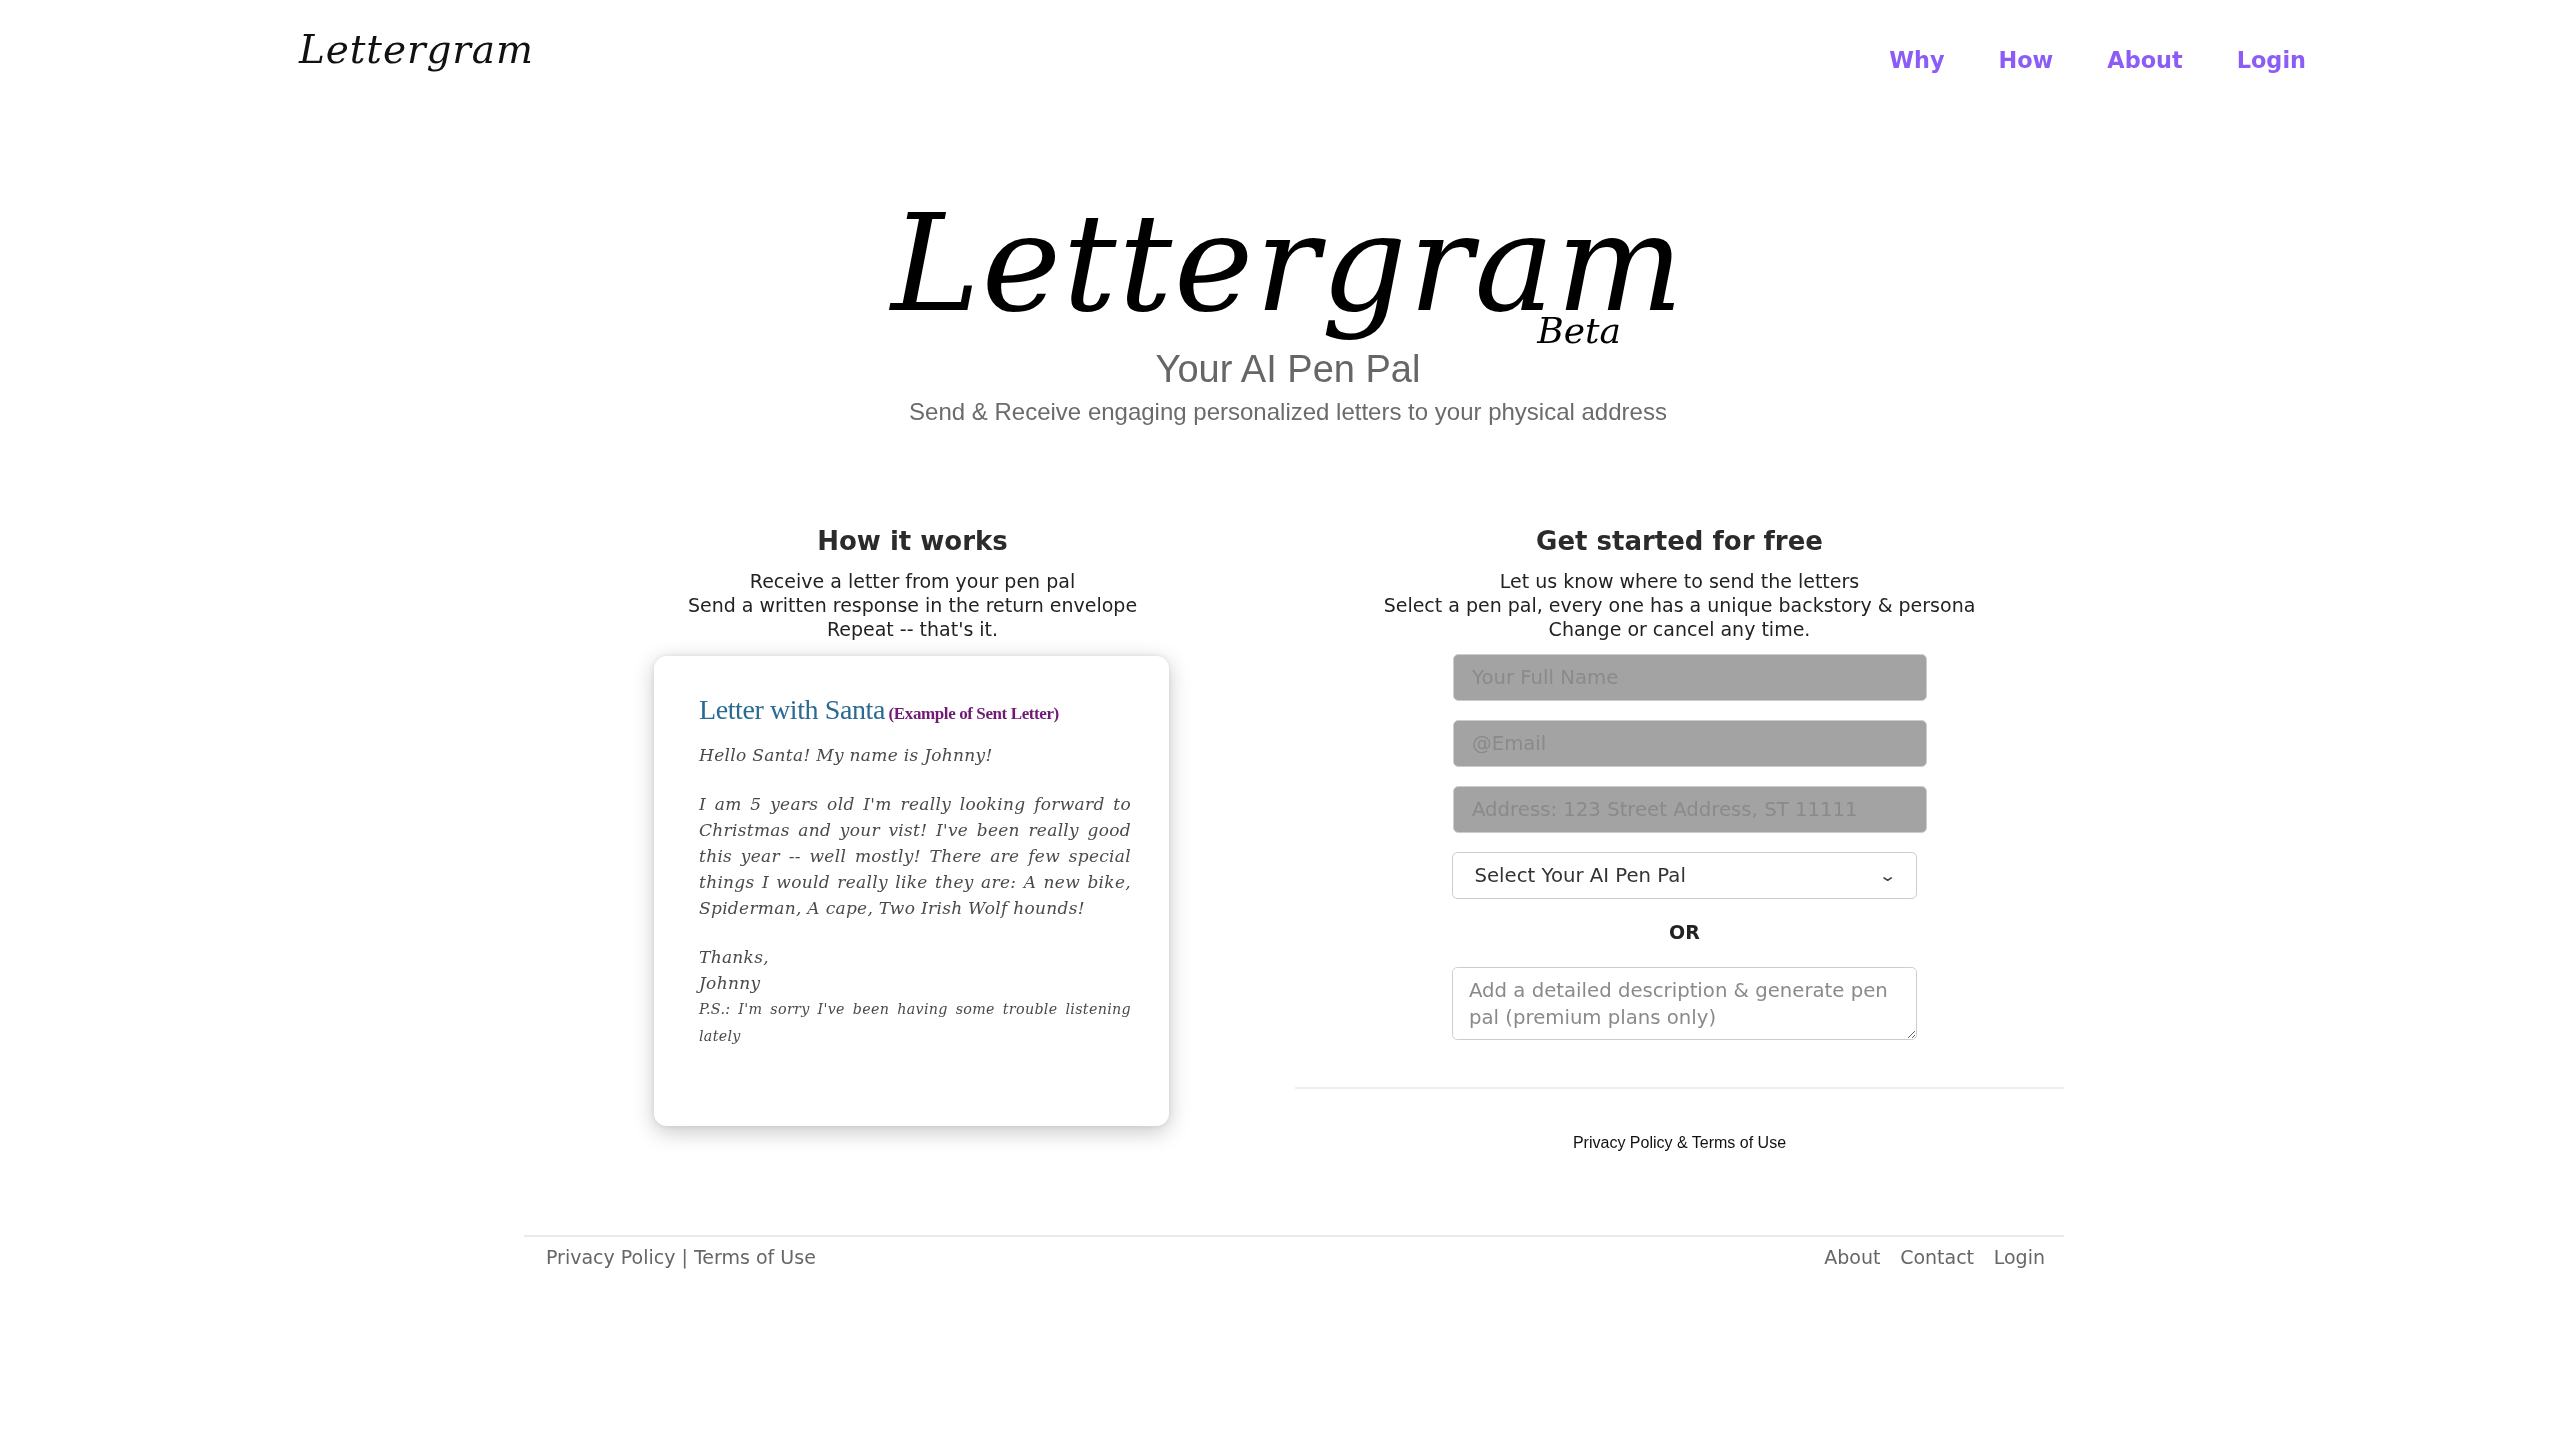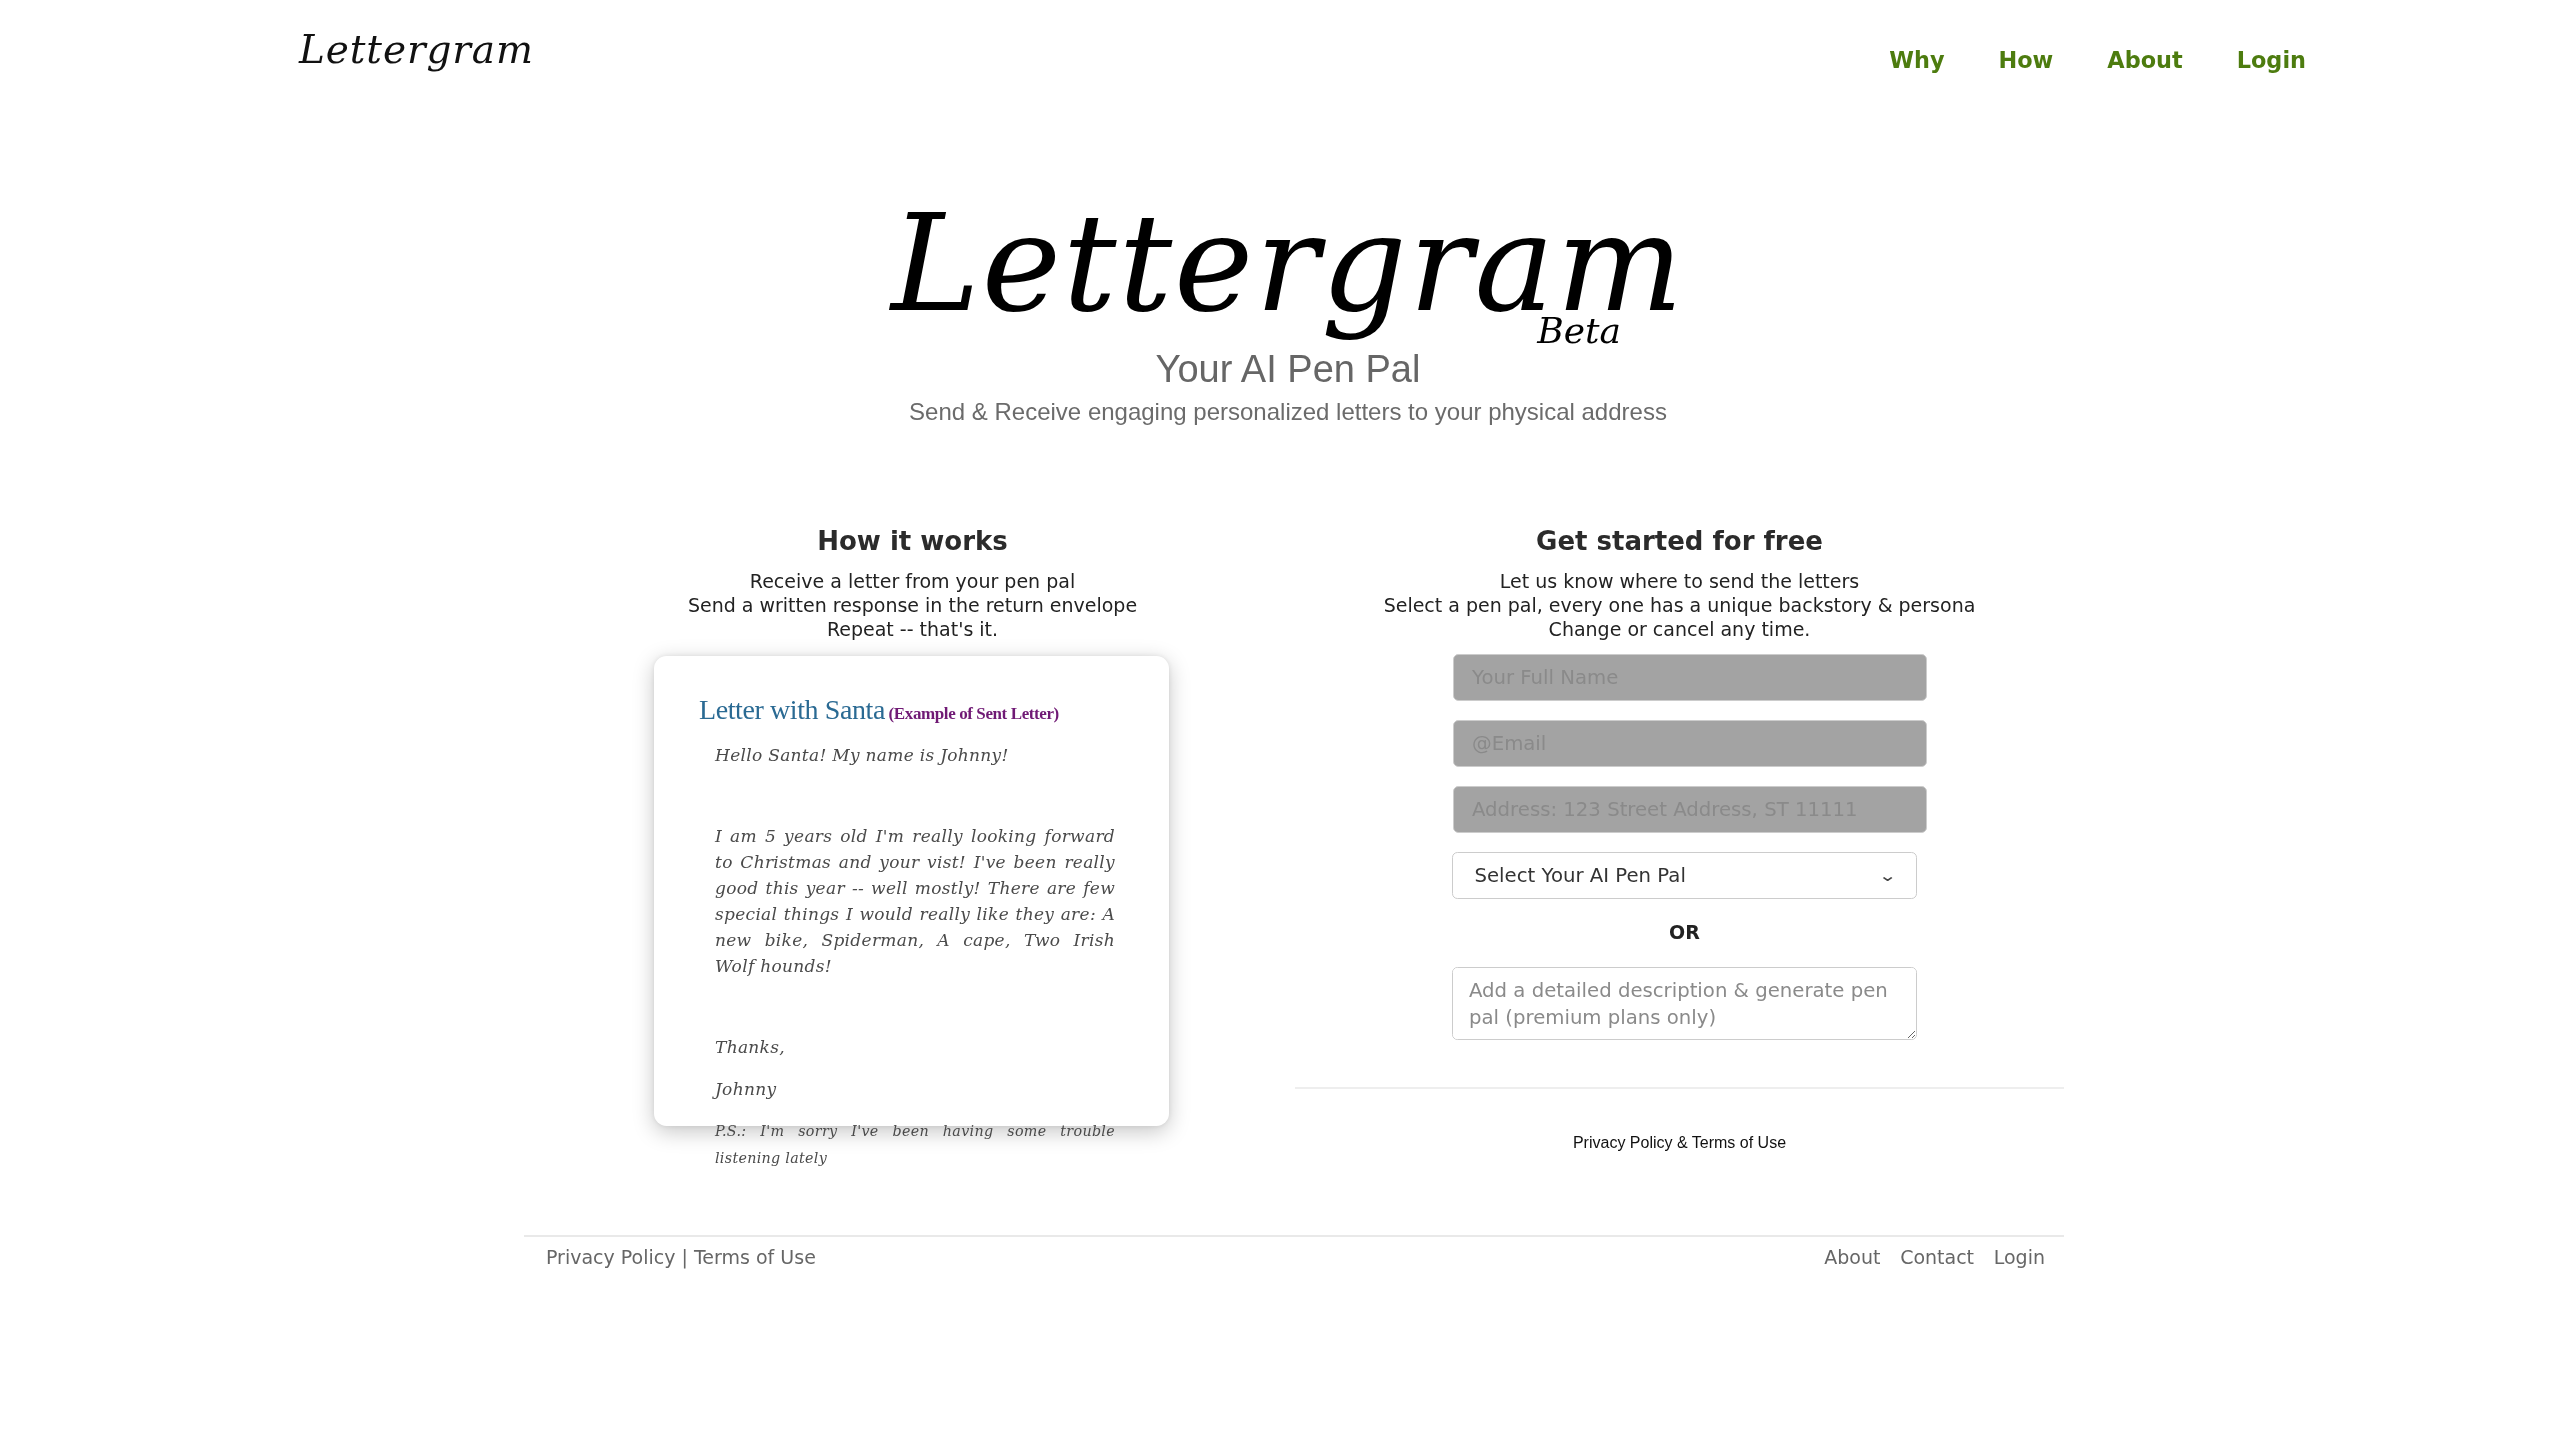--- a/index.html
+++ b/index.html
@@ -11,21 +11,21 @@
 
     
     .brand-small {
       position: absolute; left: 299px; top: 27px;
       font-family: "DejaVu Serif", serif; font-style: italic;
       font-size: 39px; color: #111; letter-spacing: 0.9px;
     }
     .nav { position: absolute; top: 47px; right: 270px; display: flex; gap: 54px; }
     .nav a {
       font-family: "DejaVu Sans", sans-serif; font-weight: bold;
-      font-size: 22.4px; color: #4d7c0f; text-decoration: none; cursor: pointer;
+      font-size: 22.4px; color: #8b5cf6; text-decoration: none; cursor: pointer;
     }
 
     
     .hero { position: absolute; left: 0; top: 197px; width: 2576px; text-align: center; }
     .hero-logo-wrap { position: relative; display: inline-block; }
     .hero-logo {
       font-family: "DejaVu Serif", serif; font-style: italic;
       font-size: 134px; line-height: 134px; color: #000; letter-spacing: 1.8px;
     }
     .hero-beta {
@@ -56,21 +56,21 @@
       padding: 38px 38px 27px 45px;
     }
     .letter-heading { font-family: "Liberation Serif", serif; }
     .letter-title { font-size: 28px; color: #2a6a93; letter-spacing: -0.4px; }
     .letter-sub { font-size: 17px; font-weight: bold; color: #701a75; letter-spacing: -0.4px; }
     .letter-body {
       margin-top: 16px; font-family: "DejaVu Serif", serif; font-style: italic;
       font-size: 17px; line-height: 26px; color: #4a4a4a; text-align: justify;
       text-align-last: left; letter-spacing: 0.3px;
     }
-    .letter-body p { margin: 16px; }
+    .letter-body p { margin: 0; }
     .letter-body .gap { height: 23px; }
     .letter-ps { font-size: 14.3px; line-height: 27px; }
 
     
     .form-field {
       position: absolute; left: 1453px; width: 474px; height: 47px;
       border: 1.8px solid #cccccc; border-radius: 5.4px; background: #a3a3a3;
       font-family: "DejaVu Sans", sans-serif; font-size: 19.7px; color: #333;
       padding: 0 18px; outline: none;
     }

